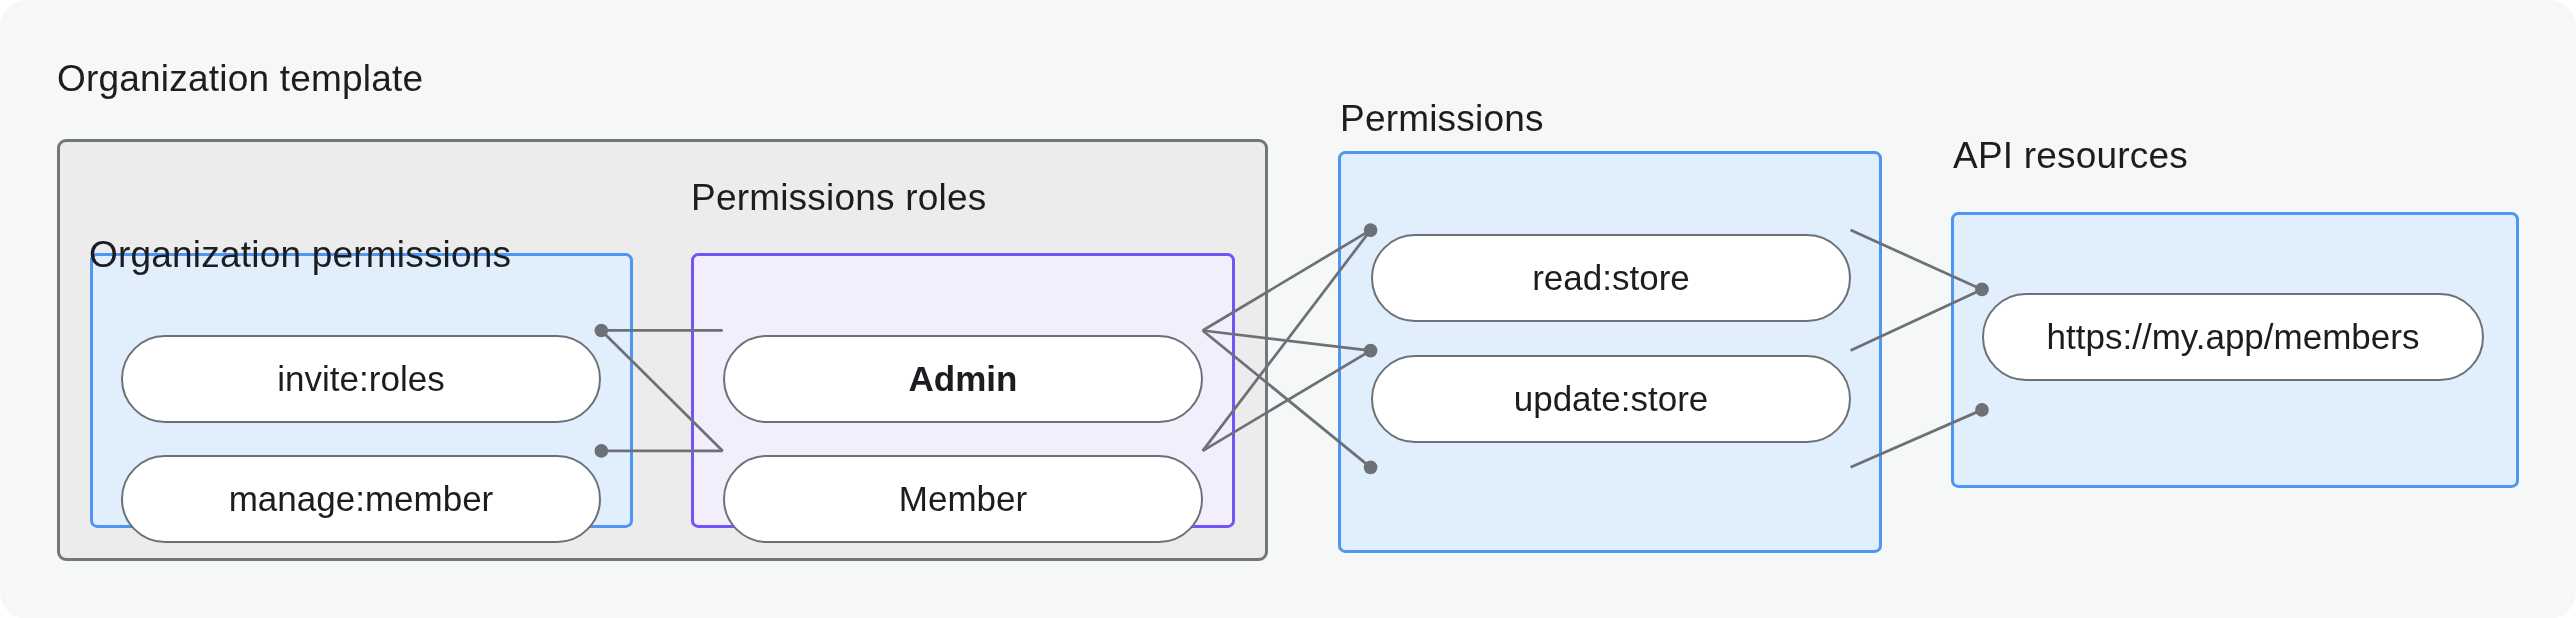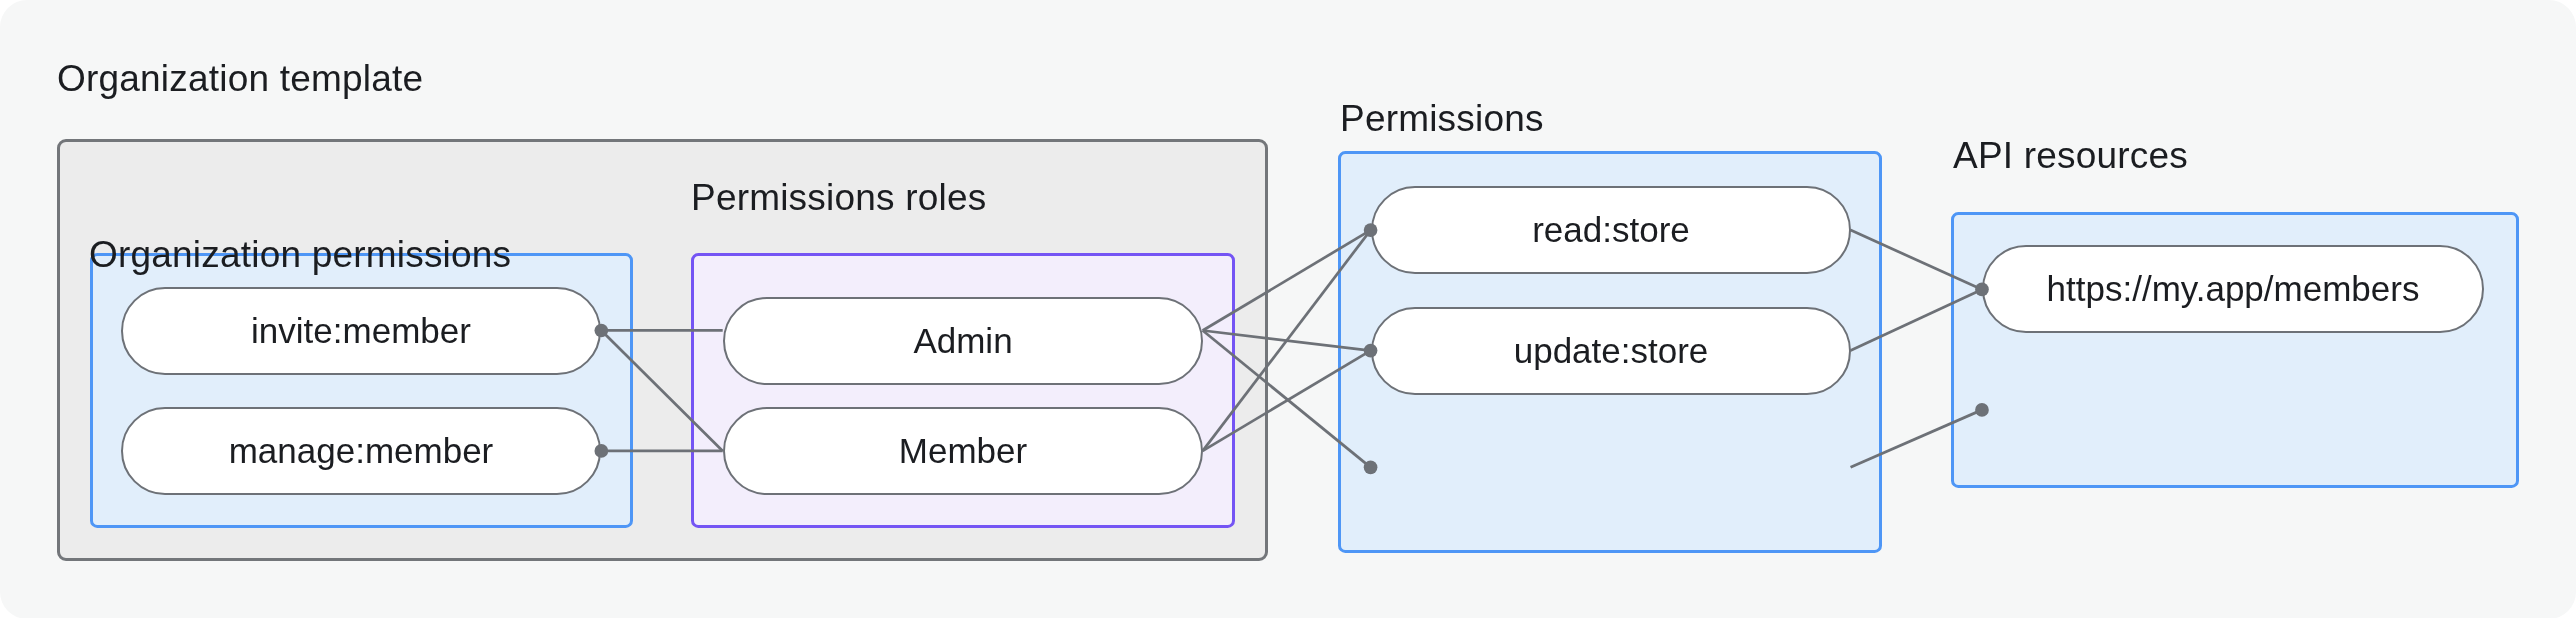--- a/index.html
+++ b/index.html
@@ -23,25 +23,25 @@
   #box-template{left:57px;top:139px;width:1211px;height:422px;background:#ececec;border:3.7px solid #73767a;}
   #box-org-perm{left:90px;top:253px;width:543px;height:275px;background:#e1eefb;border:3.7px solid #4e96f6;border-radius:7.3px;}
   #box-org-roles{left:691px;top:253px;width:544px;height:275px;background:#f3eefc;border:3.7px solid #7454f4;border-radius:7.3px;}
   #box-permissions{left:1338px;top:151px;width:544px;height:402px;background:#e1eefb;border:3.7px solid #4e96f6;border-radius:7.3px;}
   #box-api{left:1951px;top:212px;width:568px;height:276px;background:#e1eefb;border:3.7px solid #4e96f6;border-radius:7.3px;}
 
   .pill{
     position:absolute;box-sizing:border-box;height:88px;background:#ffffff;
     border:2.7px solid #6d7177;border-radius:44px;
     display:flex;align-items:center;justify-content:center;
-    font-size:35px;color:#1b1d21;white-space:nowrap;z-index:2;
+    font-size:35px;color:#1b1d21;white-space:nowrap;z-index:2;margin-top:48px;
   }
   #pill-invite {left:121px;top:287px;width:480px;}
   #pill-delete {left:121px;top:407px;width:480px;}
-  #pill-admin  {left:723px;top:297px;width:480px;}
+  #pill-admin  {left:723px;top:287px;width:480px;font-weight:bold;}
   #pill-member {left:723px;top:407px;width:480px;}
   #pill-read   {left:1371px;top:186px;width:480px;}
   #pill-update {left:1371px;top:307px;width:480px;}
   #pill-manage {left:1371px;top:423px;width:480px;}
   #pill-members{left:1982px;top:245px;width:502px;}
   #pill-billing{left:1982px;top:366px;width:502px;}
 
   #edge-layer{position:absolute;left:0;top:0;width:2576px;height:619px;z-index:3;pointer-events:none;}
 </style>
 </head>
@@ -54,21 +54,21 @@
   <div class="box" id="box-org-roles"></div>
   <div class="box" id="box-permissions"></div>
   <div class="box" id="box-api"></div>
 
   <div class="title" id="t-template">Organization template</div>
   <div class="title" id="t-org-perm">Organization permissions</div>
   <div class="title" id="t-org-roles">Permissions roles</div>
   <div class="title" id="t-permissions">Permissions</div>
   <div class="title" id="t-api">API resources</div>
 
-  <div class="pill" id="pill-invite">invite:member</div>
+  <div class="pill" id="pill-invite">invite:roles</div>
   <div class="pill" id="pill-delete">manage:member</div>
   <div class="pill" id="pill-admin">Admin</div>
   <div class="pill" id="pill-member">Member</div>
   <div class="pill" id="pill-read">read:store</div>
   <div class="pill" id="pill-update">update:store</div>
   <div class="pill" id="pill-members">https://my.app/members</div>
 
   <svg id="edge-layer" viewBox="0 0 2823 678">
       <line x1="659" y1="362" x2="792" y2="362" stroke="#6d7177" stroke-width="3"></line>
       <line x1="659" y1="362" x2="792" y2="494" stroke="#6d7177" stroke-width="3"></line>

